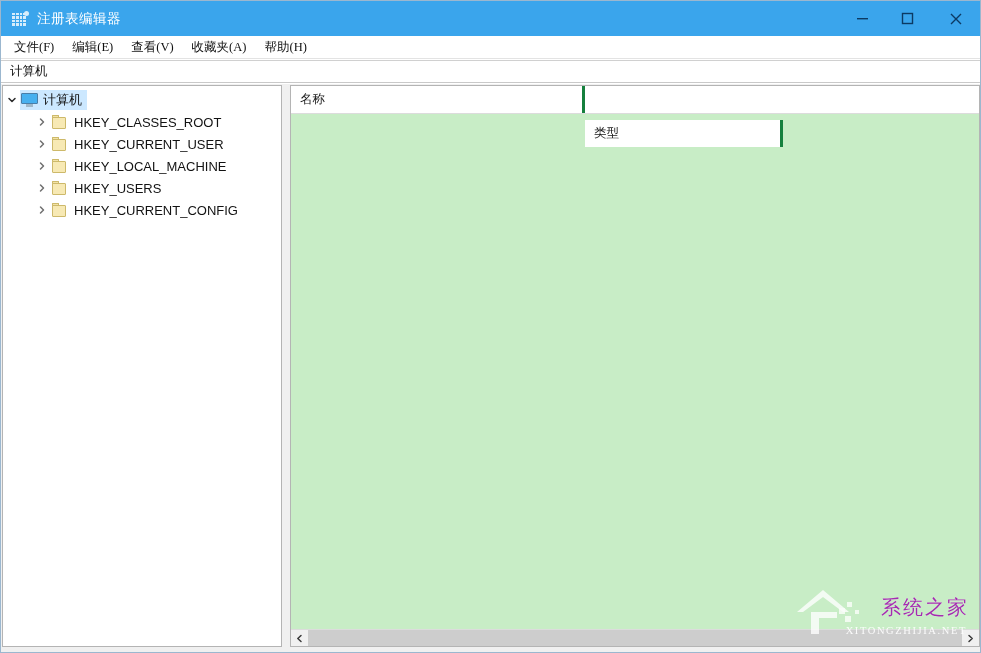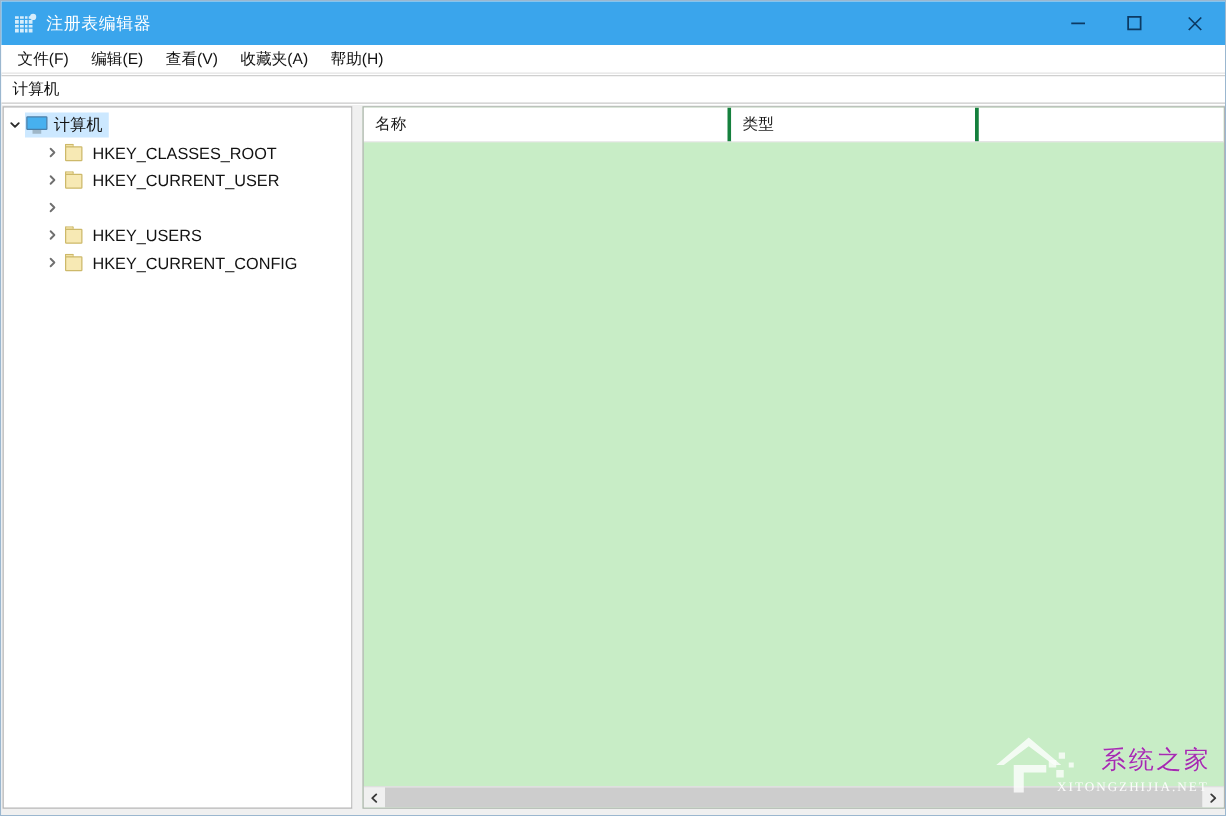--- a/index.html
+++ b/index.html
@@ -101,20 +101,21 @@
     border-bottom: 1px solid #e3e3e3;
     box-sizing: border-box;
   }
   .menuitem {
     font-size: 12.5px;
     color: #111111;
     padding: 14px 9px;
     height: 22px;
     line-height: 22px;
     white-space: nowrap;
+    font-family: Liberation Serif, serif;
   }
   .menuitem:first-child { margin-left: 4px; }
 
   
   .addressbar {
     position: absolute;
     left: 0; top: 59px;
     width: 981px;
     height: 23px;
     background: #ffffff;
@@ -260,21 +261,21 @@
     line-height: 27px;
     font-size: 12.5px;
     color: #1a1a1a;
     padding-left: 9px;
     box-sizing: border-box;
     border-right: 3px solid #15803d;
     background: #ffffff;
     white-space: nowrap;
   }
   .colhead.c0 { width: 294px; }
-  .colhead.c1 { width: 198px; }
+  .colhead.c1 { width: 198px; margin-top: 34px; }
   .colhead.c2 { width: 196px; border-right: none; }
   .listbody {
     height: 518px;
     background: #c8edc6;
   }
 
   
   .hscroll {
     position: absolute;
     left: 0;
@@ -449,20 +450,27 @@
             </span>
             <span class="node-text">HKEY_CURRENT_USER</span>
           </span>
         </div>
 
         <div class="treerow child">
           <span class="twisty">
             <svg width="10" height="10" viewBox="0 0 10 10">
               <path d="M3.5 2 L6.5 5 L3.5 8" stroke="currentColor" stroke-width="1.5" fill="none" stroke-linecap="round" stroke-linejoin="round"></path>
             </svg>
+          </span>
+          <span class="label-wrap">
+            <span class="folder-icon">
+              <span class="tab"></span>
+                <span class="base"></span>
+            </span>
+            <span class="node-text">HKEY_LOCAL_MACHINE</span>
           </span>
         </div>
 
         <div class="treerow child">
           <span class="twisty">
             <svg width="10" height="10" viewBox="0 0 10 10">
               <path d="M3.5 2 L6.5 5 L3.5 8" stroke="currentColor" stroke-width="1.5" fill="none" stroke-linecap="round" stroke-linejoin="round"></path>
             </svg>
           </span>
           <span class="label-wrap">

